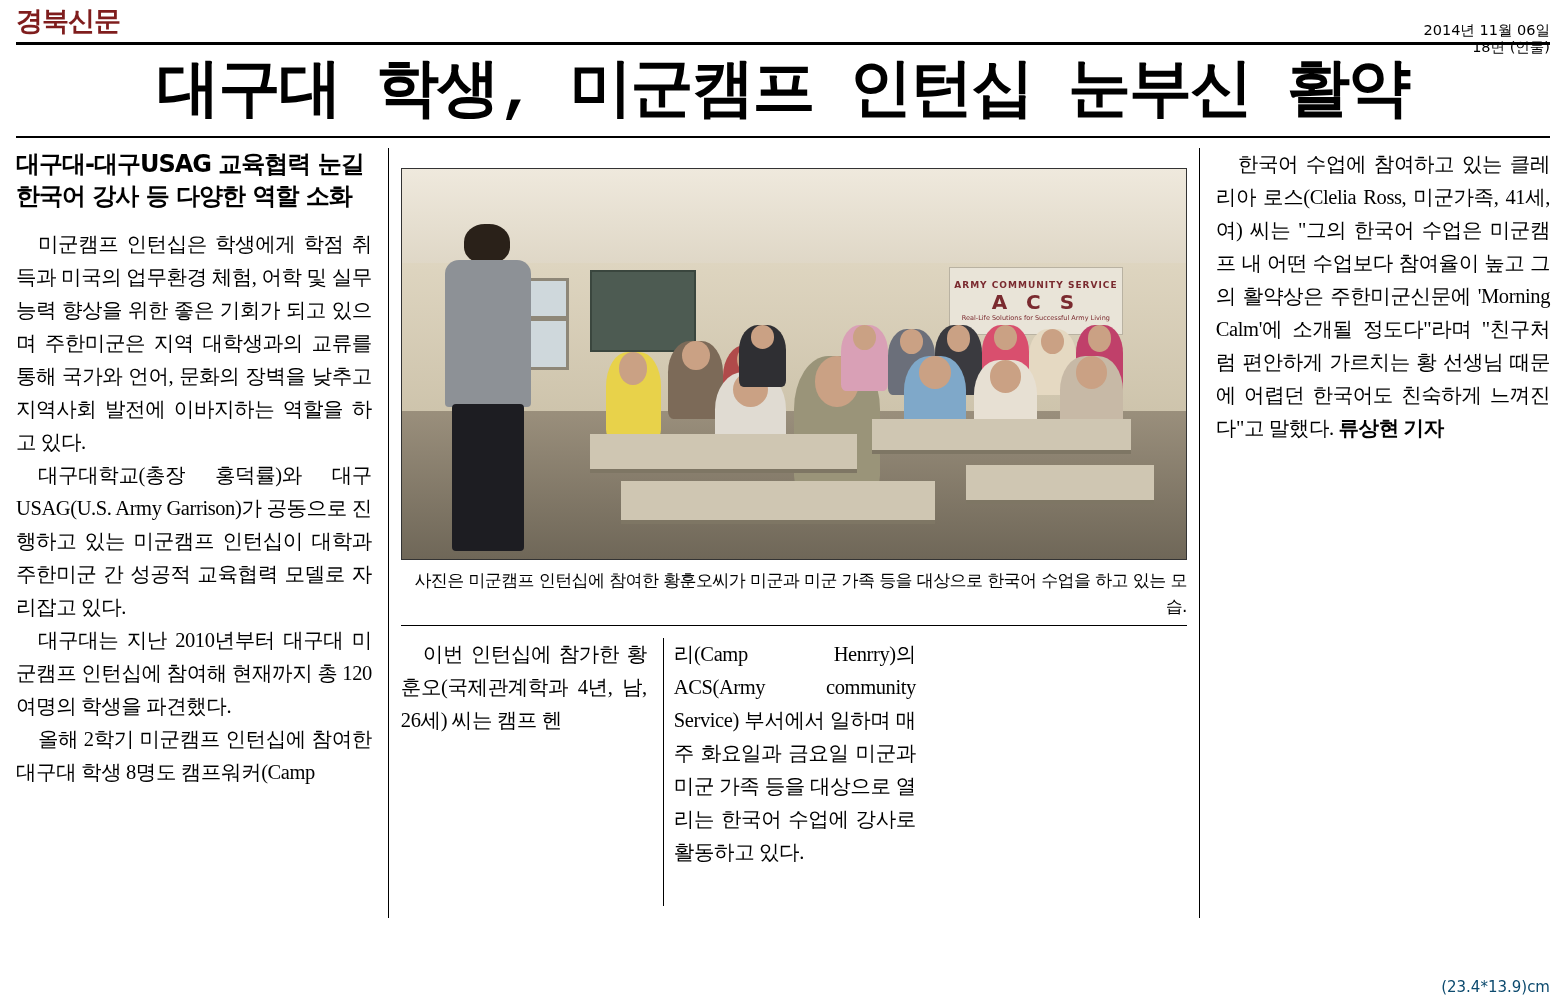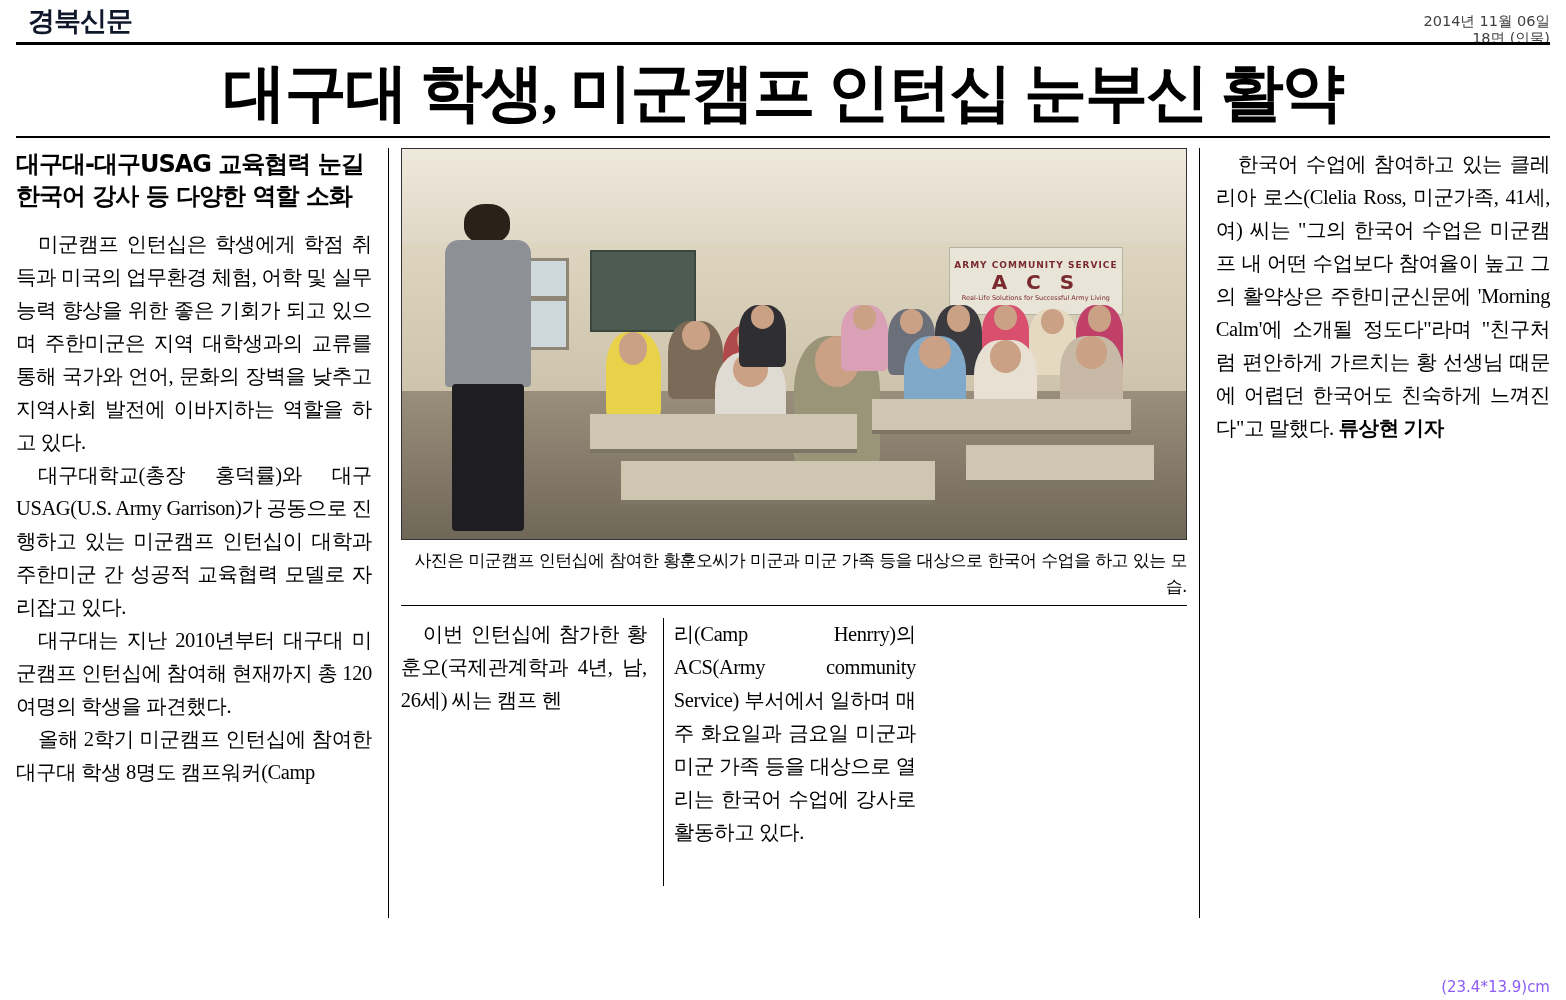--- a/index.html
+++ b/index.html
@@ -23,52 +23,52 @@
     padding: 6px 16px 0 16px;
   }
 
   
   .masthead {
     position: relative;
     height: 42px;
   }
   .paper-name {
     position: absolute;
-    left: 12px;
+    left: 0;
     top: 0;
     font-family: "DejaVu Sans", sans-serif;
     font-weight: bold;
     font-size: 27px;
     letter-spacing: -1px;
     line-height: 30px;
-    color: #0f172a;
+    color: #7f1d1d;
   }
   .issue-info {
     position: absolute;
     right: 0;
-    top: 7px;
+    top: 16px;
     text-align: right;
     font-family: "DejaVu Sans", sans-serif;
     font-size: 14.5px;
     line-height: 17px;
-    color: #404040;
+    color: #000000;
   }
   .rule-top {
     position: absolute;
     left: 0;
     right: 0;
     top: 36px;
     border-top: 3px solid #000;
   }
 
   
   .headline {
     margin-top: 8px;
     text-align: center;
-    font-family: Liberation Serif, serif;
+    font-family: Liberation Mono, monospace;
     font-weight: bold;
     font-size: 63px;
     line-height: 74px;
     letter-spacing: -2px;
     white-space: nowrap;
   }
   .rule-under-headline {
     margin-top: 6px;
     border-top: 2px solid #000;
   }
@@ -120,20 +120,21 @@
   .photo-wrap {
     width: 100%;
   }
   .photo {
     position: relative;
     width: 784px;
     height: 390px;
     border: 1px solid #333;
     overflow: hidden;
     background: #f9a8d4;
+    margin-top: 20px;
   }
   .ph-ceiling {
     position: absolute; left: 0; top: 0; width: 100%; height: 26%;
     background: linear-gradient(#efe9dd, #ded6c5);
   }
   .ph-wall {
     position: absolute; left: 0; top: 24%; width: 100%; height: 40%;
     background: linear-gradient(#ded5c0, #cdc3ab);
   }
   .ph-floor {
@@ -225,21 +226,21 @@
     border-left: 1px solid #000;
     height: 268px;
   }
 
   .footer-size {
     position: absolute;
     right: 16px;
     bottom: 4px;
     font-family: "DejaVu Sans", sans-serif;
     font-size: 15px;
-    color: #8b5cf6;
+    color: #0c4a6e;
   }
   .reporter { font-weight: bold; }
 </style>
 </head>
 <body>
 
 <div class="page">
 
   <div class="masthead">
     <div class="paper-name">경북신문</div>

